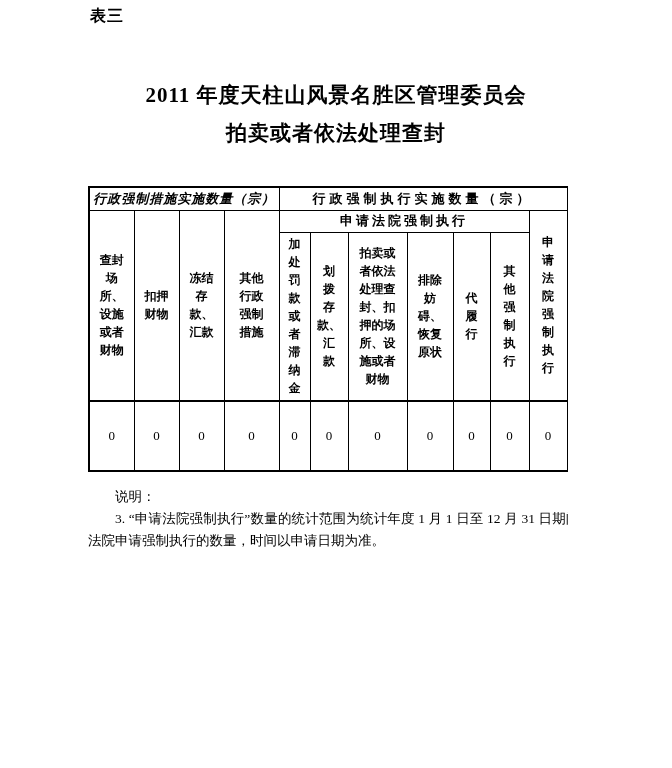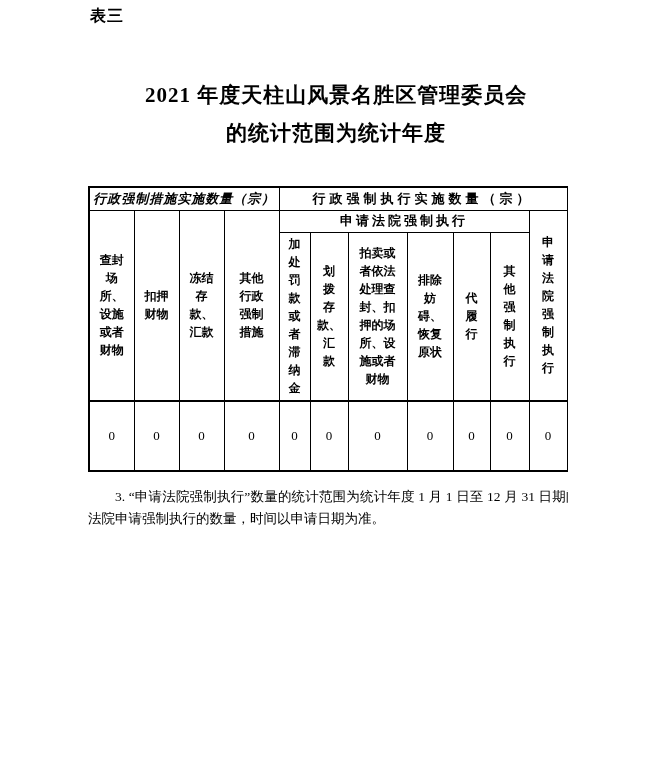--- a/index.html
+++ b/index.html
@@ -87,22 +87,22 @@
   }
 </style>
 </head>
 <body>
 
 <div class="page">
 
   <div class="doc-label">表三</div>
 
   <div class="title-block">
-    <div class="title-line">2021 年度天柱山风景名胜区管理委员会</div>
-    <div class="title-line">的统计范围为统计年度</div>
+    <div class="title-line">2011 年度天柱山风景名胜区管理委员会</div>
+    <div class="title-line">拍卖或者依法处理查封</div>
   </div>
 
   <table class="stats">
     <colgroup>
       <col style="width:45px">
         <col style="width:45px">
         <col style="width:45px">
         <col style="width:55px">
       <col style="width:31px">
         <col style="width:38px">
@@ -197,16 +197,17 @@
       <td>0</td>
       <td>0</td>
       <td>0</td>
       <td>0</td>
       <td>0</td>
     </tr>
   </tbody>
     </table>
 
   <div class="notes">
+    <p>说明：</p>
     <p>3. “申请法院强制执行”数量的统计范围为统计年度 1 月 1 日至 12 月 31 日期间向法院申请强制执行的数量，时间以申请日期为准。</p>
   </div>
 
 </div>
 
 </body></html>

